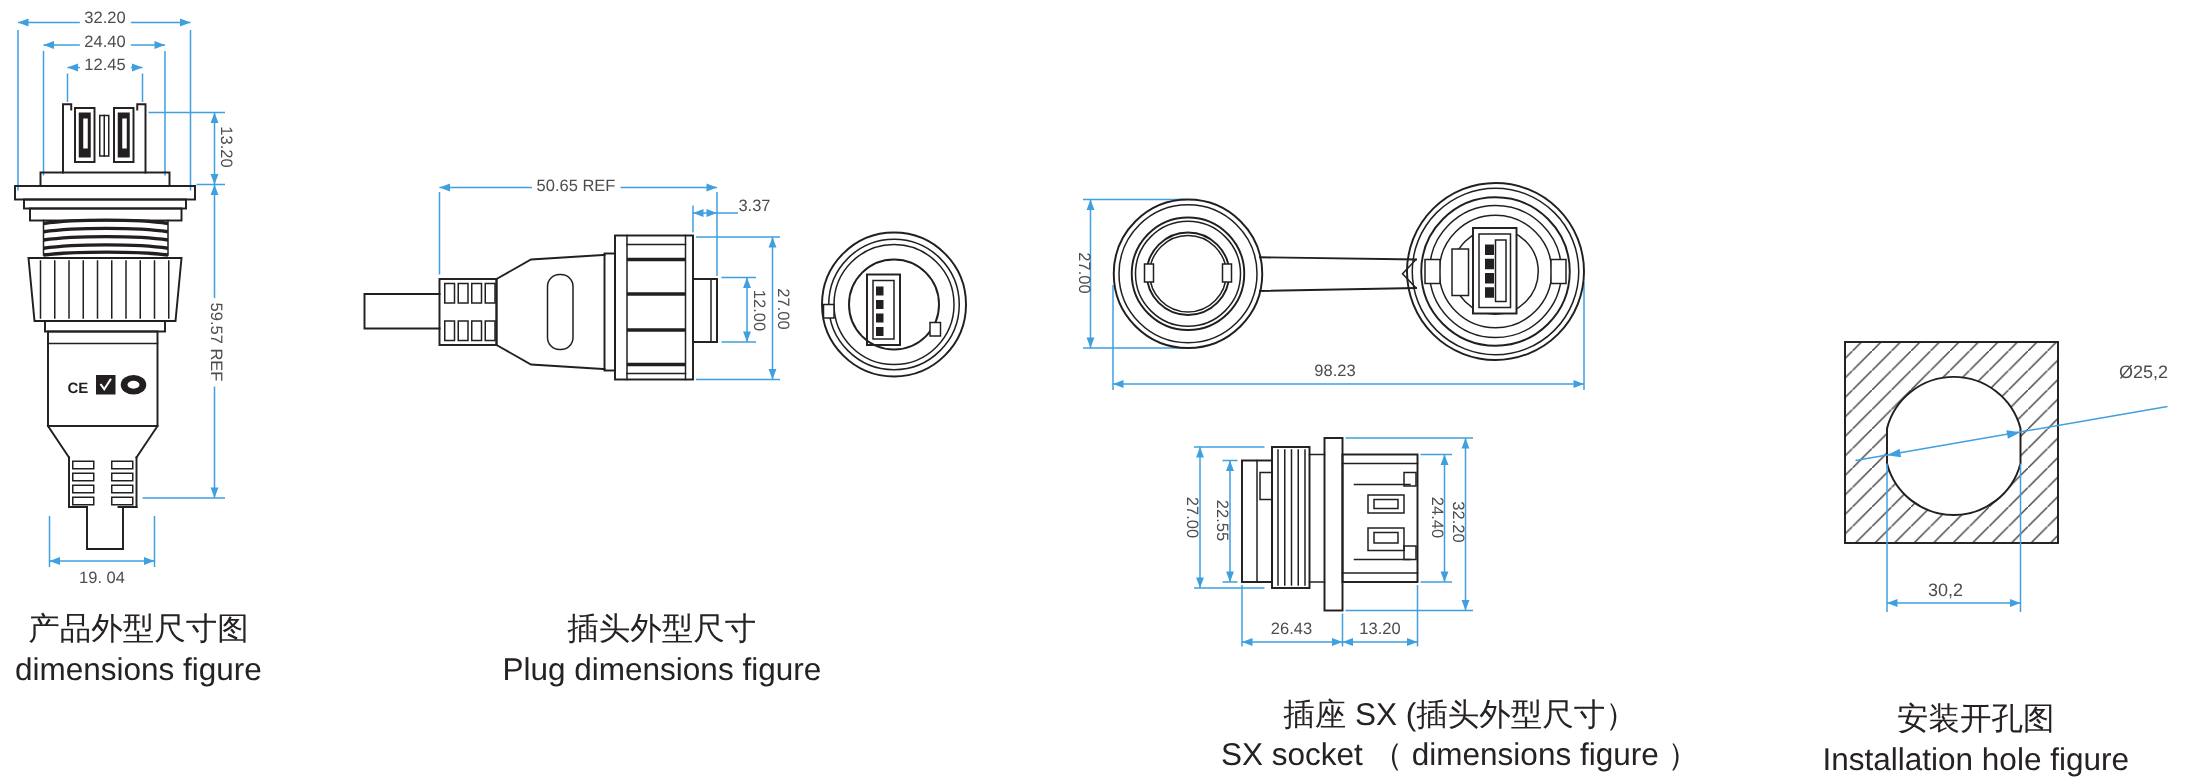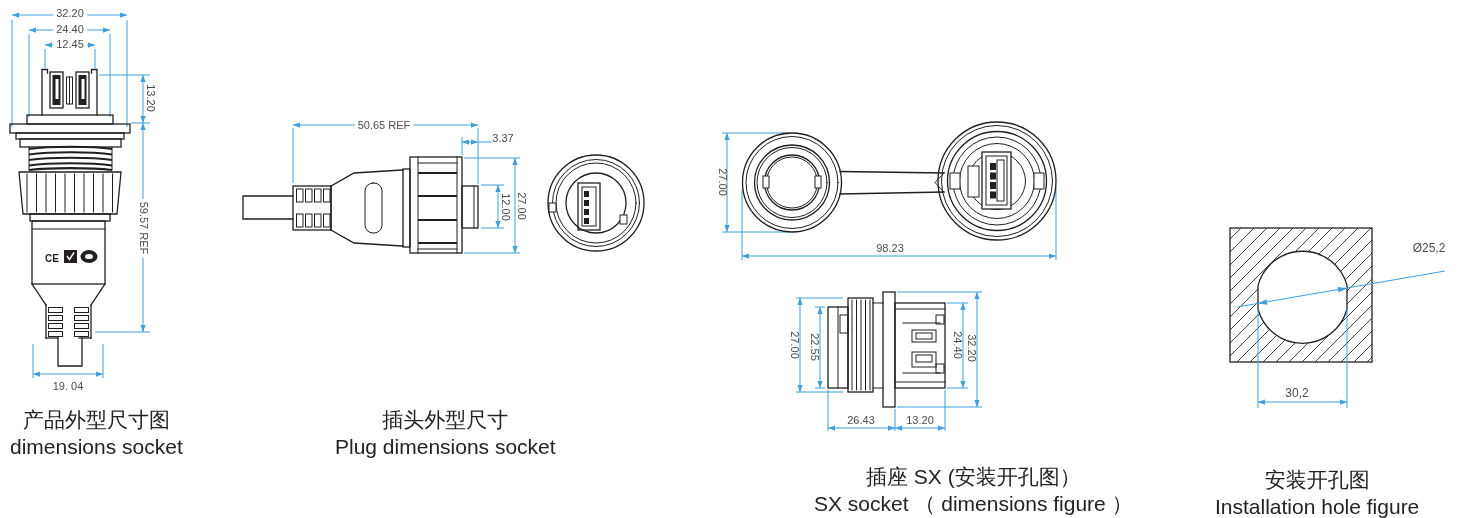--- a/index.html
+++ b/index.html
@@ -343,28 +343,28 @@
 <span class="dimv" style="left:957px;top:345px">24.40</span>
 <span class="dimv" style="left:971px;top:348px">32.20</span>
 <span class="dim" style="left:861px;top:420px">26.43</span>
 <span class="dim" style="left:920px;top:420px">13.20</span>
 
 <span class="dim" style="left:1429px;top:248px;font-size:12px">Ø25,2</span>
 <span class="dim" style="left:1297px;top:393px;font-size:12px">30,2</span>
 
 <div class="cap" style="left:10px;top:406px">
   <div>产品外型尺寸图</div>
-  <div>dimensions socket</div>
+  <div>dimensions figure</div>
 </div>
 <div class="cap" style="left:335px;top:406px">
   <div>插头外型尺寸</div>
-  <div>Plug dimensions socket</div>
+  <div>Plug dimensions figure</div>
 </div>
 <div class="cap" style="left:814px;top:463px">
-  <div>插座 SX (安装开孔图）</div>
+  <div>插座 SX (插头外型尺寸）</div>
   <div>SX socket （ dimensions figure ）</div>
 </div>
 <div class="cap" style="left:1215px;top:466px">
   <div>安装开孔图</div>
   <div>Installation hole figure</div>
 </div>
 
 </div>
 
 </body></html>

